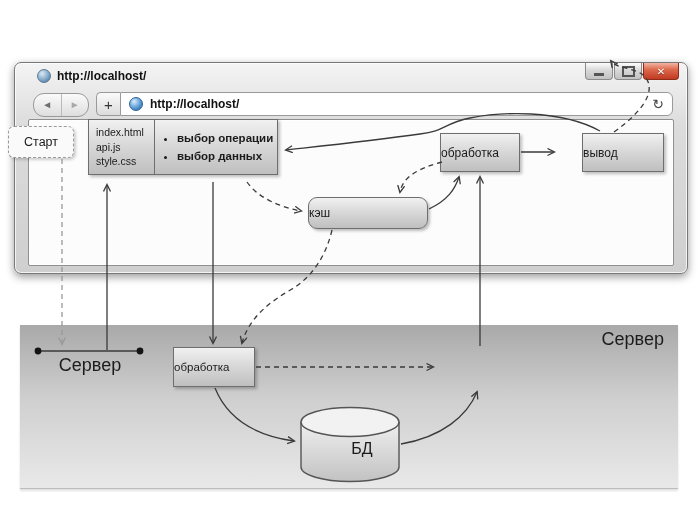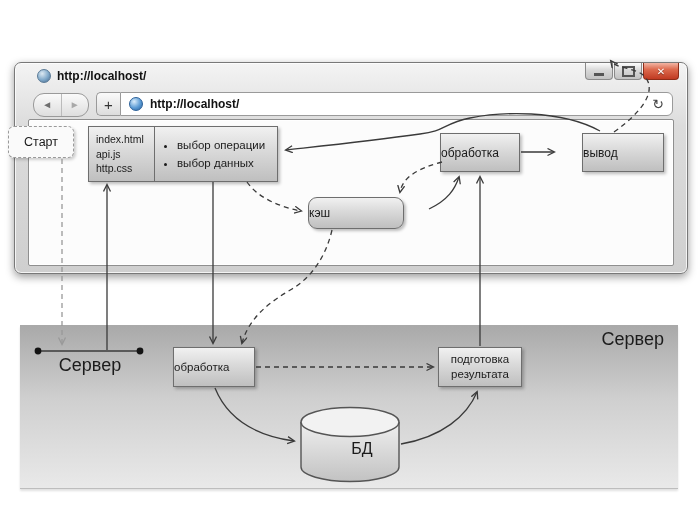--- a/index.html
+++ b/index.html
@@ -63,27 +63,27 @@
 
   
   .node{position:absolute;background:linear-gradient(#f1f1f1,#d9d9d9 45%,#bfbfbf);
         border:1px solid #6e6e6e;box-shadow:2px 2px 3px rgba(0,0,0,0.25);
         display:flex;align-items:center;justify-content:flex-start;
         font-size:12px;color:#1b1b1b;box-sizing:border-box;}
   .start-node{position:absolute;left:8px;top:126px;width:66px;height:32px;
         background:#fafafa;border:1px dashed #9a9a9a;border-radius:6px;
         box-shadow:2px 2px 3px rgba(0,0,0,0.18);display:flex;align-items:center;
         justify-content:center;font-size:12.5px;box-sizing:border-box;}
-  .files-node{left:88px;top:126px;width:190px;height:56px;padding:0;
+  .files-node{left:88px;top:119px;width:190px;height:56px;padding:0;
         align-items:stretch;justify-content:flex-start;}
   .files-cell{width:66px;box-sizing:border-box;border-right:1px solid #6e6e6e;
         padding:5px 0 0 7px;font-size:10.5px;line-height:1.4;}
   .menu-cell{flex:1;display:flex;align-items:center;}
-  .menu-cell ul{margin:0;padding:0 0 0 22px;font-size:11.5px;line-height:1.6;}
-  .cache-node{left:308px;top:197px;width:96px;height:32px;border-radius:9px;}
+  .menu-cell ul{margin:0;padding:0 0 0 22px;font-size:11.5px;line-height:1.6;font-weight:bold;}
+  .cache-node{left:308px;top:197px;width:120px;height:32px;border-radius:9px;}
   .proc-client-node{left:440px;top:133px;width:80px;height:39px;}
   .output-node{left:582px;top:133px;width:82px;height:39px;}
   .proc-server-node{left:173px;top:347px;width:82px;height:40px;font-size:11.5px;}
   .prepare-node{left:438px;top:347px;width:84px;height:40px;font-size:11.5px;
         text-align:center;line-height:1.3;padding:2px;}
   .db-wrap{position:absolute;left:300px;top:406px;width:100px;height:78px;}
   .db-label{position:absolute;left:0;top:34px;width:100%;text-align:center;
         font-size:16px;color:#1b1b1b;margin-left:12px;}
 
   .overlay{position:absolute;left:0;top:0;width:700px;height:525px;pointer-events:none;}
@@ -132,21 +132,21 @@
   </div>
 
   <div class="start-node">
     <span>Старт</span>
   </div>
 
   <div class="node files-node">
     <div class="files-cell">
       <div>index.html</div>
       <div>api.js</div>
-      <div>http.css</div>
+      <div>style.css</div>
     </div>
     <div class="menu-cell">
       <ul>
         <li>выбор операции</li>
         <li>выбор данных</li>
       </ul>
     </div>
   </div>
 
   <div class="node cache-node">
@@ -158,23 +158,20 @@
   </div>
 
   <div class="node output-node">
     <span>вывод</span>
   </div>
 
   <div class="node proc-server-node">
     <span>обработка</span>
   </div>
 
-  <div class="node prepare-node">
-    <span>подготовка результата</span>
-  </div>
 
   <div class="db-wrap">
     <svg width="100" height="78" viewBox="0 0 100 78">
       <defs>
         <linearGradient id="cyl" x1="0" y1="0" x2="0" y2="1">
           <stop offset="0" stop-color="#efefef"></stop>
           <stop offset="1" stop-color="#c2c2c2"></stop>
         </linearGradient>
       </defs>
       <path d="M1,16 L1,61 A49,14.5 0 0 0 99,61 L99,16" fill="url(#cyl)" stroke="#555" stroke-width="1.4"></path>

